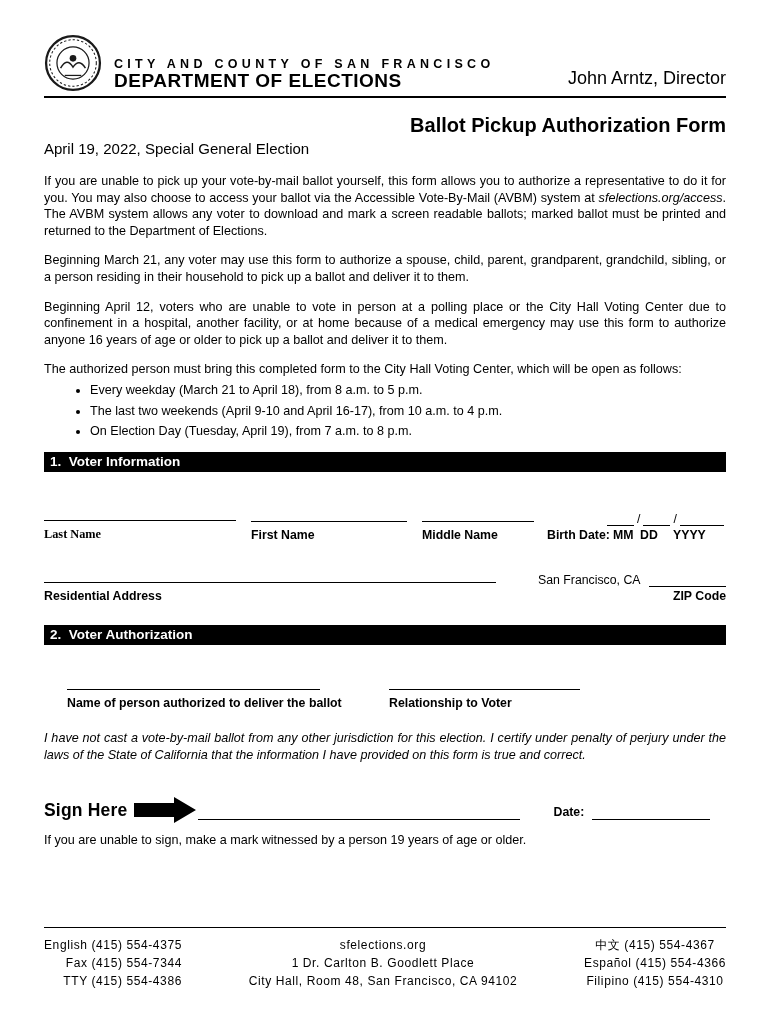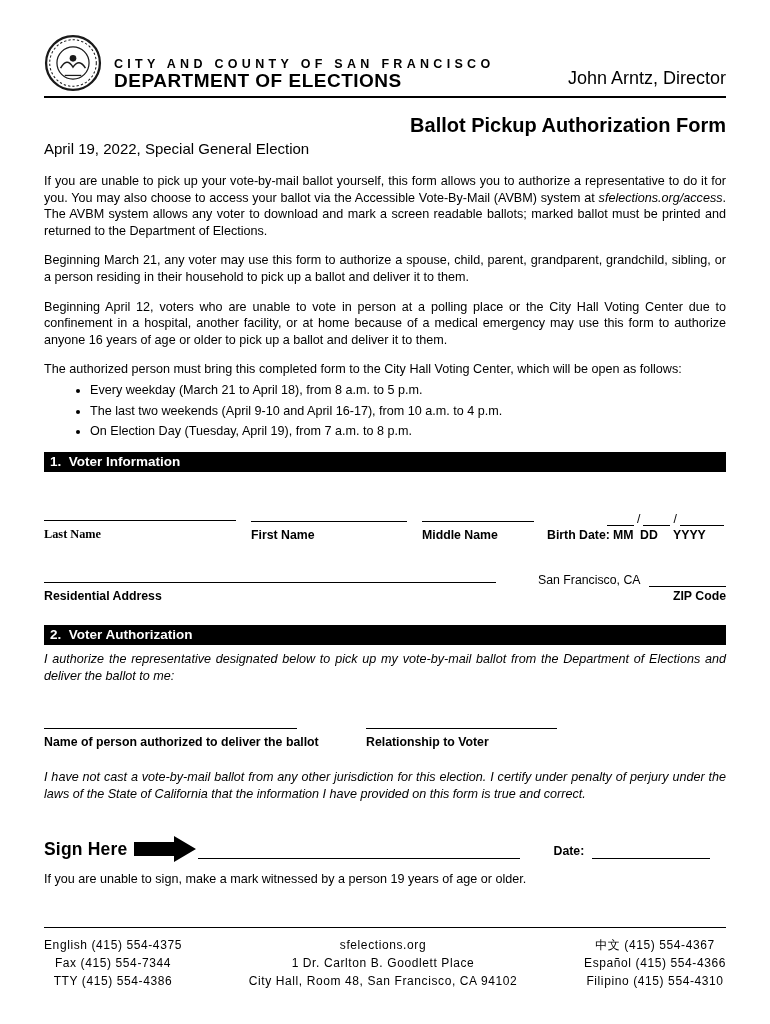--- a/index.html
+++ b/index.html
@@ -53,41 +53,41 @@
 
   .fields-row2 { display:flex; align-items:flex-end; margin-top:26px; }
   .f-addr { width:452px; margin-right:42px; }
   .f-addr .line { width:100%; }
   .f-cityzip { flex:1 1 auto; }
   .city-row { display:flex; align-items:flex-end; font-size:12.3px; white-space:nowrap; }
   .zip-line { flex:1 1 auto; margin-left:8px; }
 
   
   .auth-text { font-style:italic; font-size:12.6px; line-height:1.32; margin-top:6px; text-align:justify; }
-  .fields-row3 { display:flex; align-items:flex-end; margin-top:30px; }
+  .fields-row3 { display:flex; align-items:flex-end; margin-top:30px;margin-left:23px; }
   .f-name { width:322px; }
   .f-name .line { width:253px; }
   .f-rel { width:230px; }
   .f-rel .line { width:191px; }
   .certify-text { font-style:italic; font-size:12.6px; line-height:1.32; margin-top:20px; text-align:justify; }
 
   .sign-row { display:flex; align-items:center; margin-top:34px; }
   .sign-here { font-size:17.5px; font-weight:bold; letter-spacing:0.2px; }
   .sign-arrow { width:62px; height:26px; margin:0 0 0 6px; flex:0 0 auto; }
   .sig-line { width:322px; margin-left:2px; align-self:flex-end; margin-bottom:3px; }
   .date-label { font-weight:bold; font-size:12.3px; margin-left:34px; align-self:flex-end; margin-bottom:4px; }
   .date-line { width:118px; margin-left:8px; align-self:flex-end; margin-bottom:3px; }
   .sign-note { font-size:12.6px; margin-top:10px; }
 
   
   .footer { position:absolute; left:44px; right:44px; bottom:34px; }
   .footer-rule { border-bottom:1.3px solid #000; margin-bottom:8px; }
   .footer-cols { display:flex; justify-content:space-between; font-size:12px;
                  letter-spacing:0.6px; line-height:1.5; }
-  .fcol-left { text-align:center; }
+  .fcol-left { text-align:right; }
   .fcol-center { text-align:center; }
   .fcol-right { text-align:center; }
 </style>
 </head>
 <body>
 
 <div class="page">
 
   <div class="hdr">
     <div class="seal">
@@ -165,21 +165,20 @@
       <div class="city-row">
         <span>San Francisco, CA</span>
         <span class="line zip-line"></span>
       </div>
       <div class="lbl" style="text-align:right;">ZIP Code</div>
     </div>
   </div>
 
   <div class="section-bar" style="margin-top:22px;">2.  Voter Authorization</div>
 
-  <div class="auth-text">I authorize the representative designated below to pick up my vote-by-mail ballot from the Department of Elections and deliver the ballot to me:</div>
 
   <div class="fields-row3">
     <div class="f-name">
       <span class="line"></span>
       <div class="lbl">Name of person authorized to deliver the ballot</div>
     </div>
     <div class="f-rel">
       <span class="line"></span>
       <div class="lbl">Relationship to Voter</div>
     </div>

